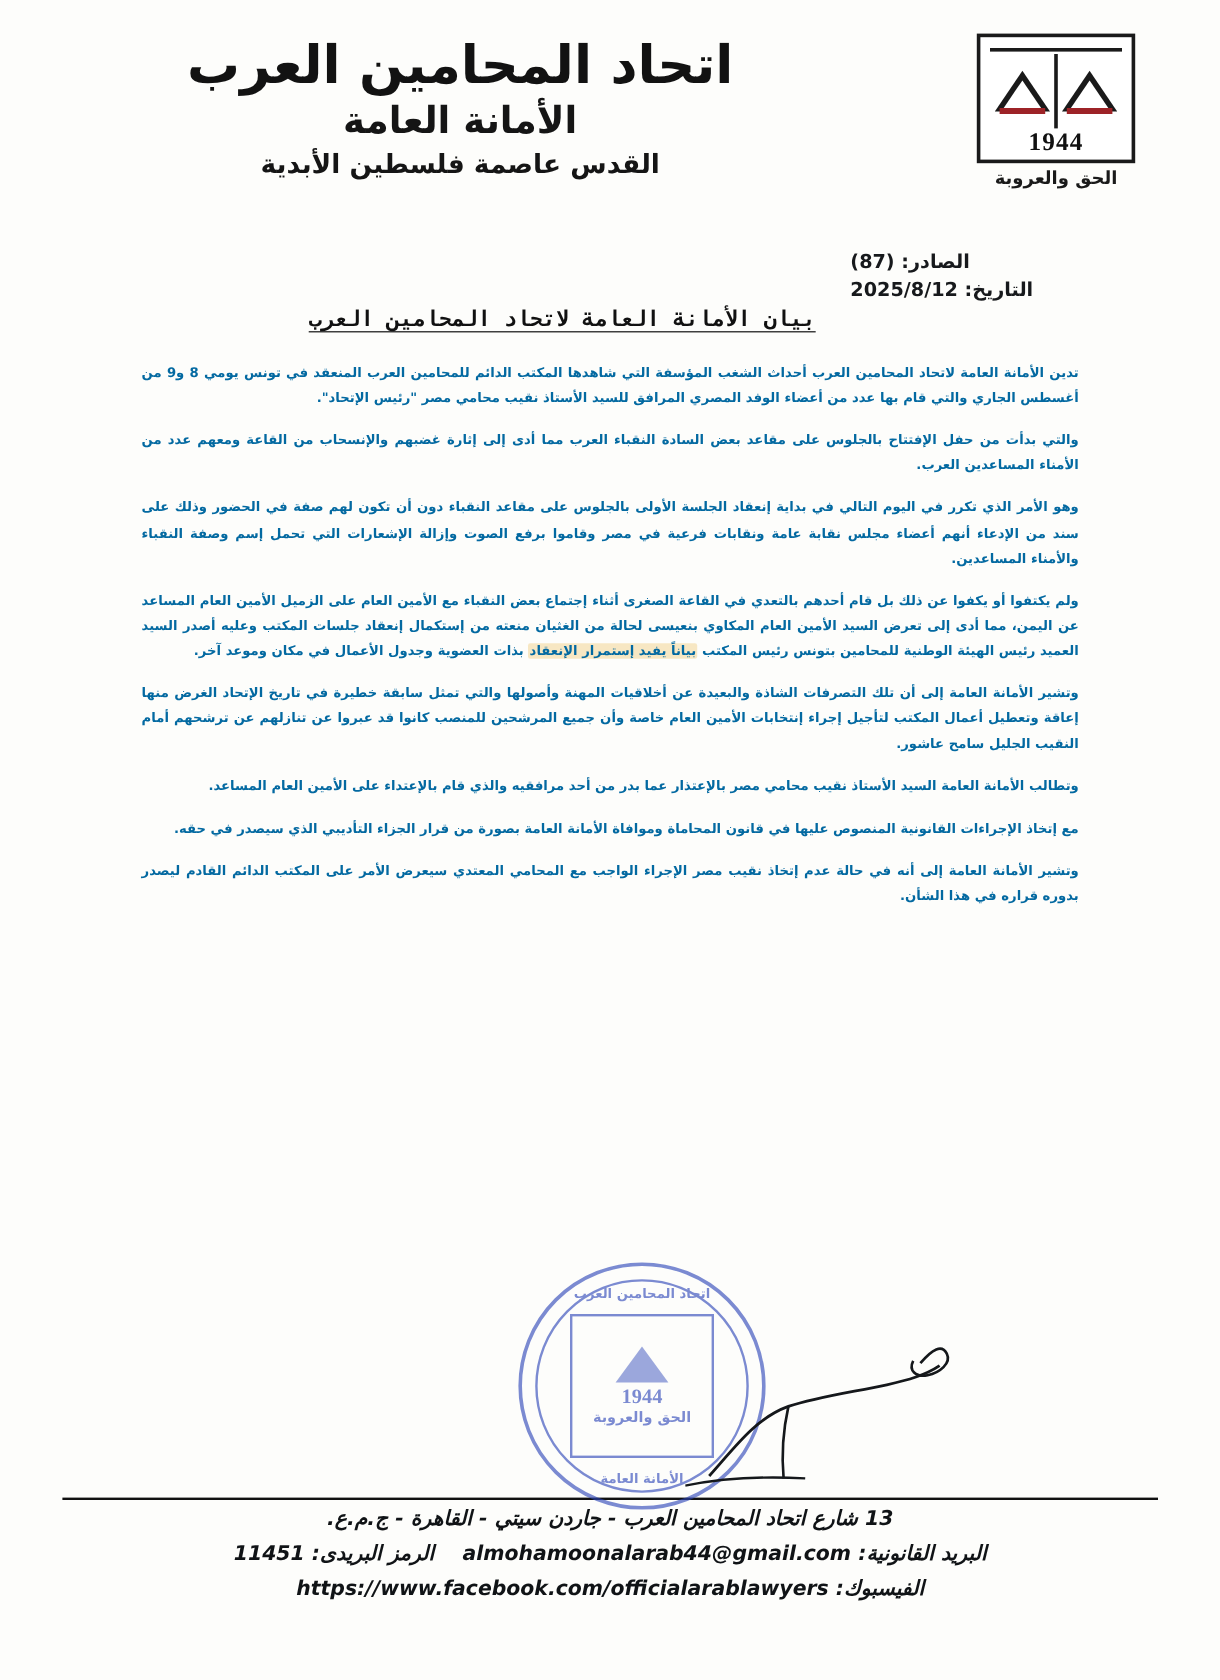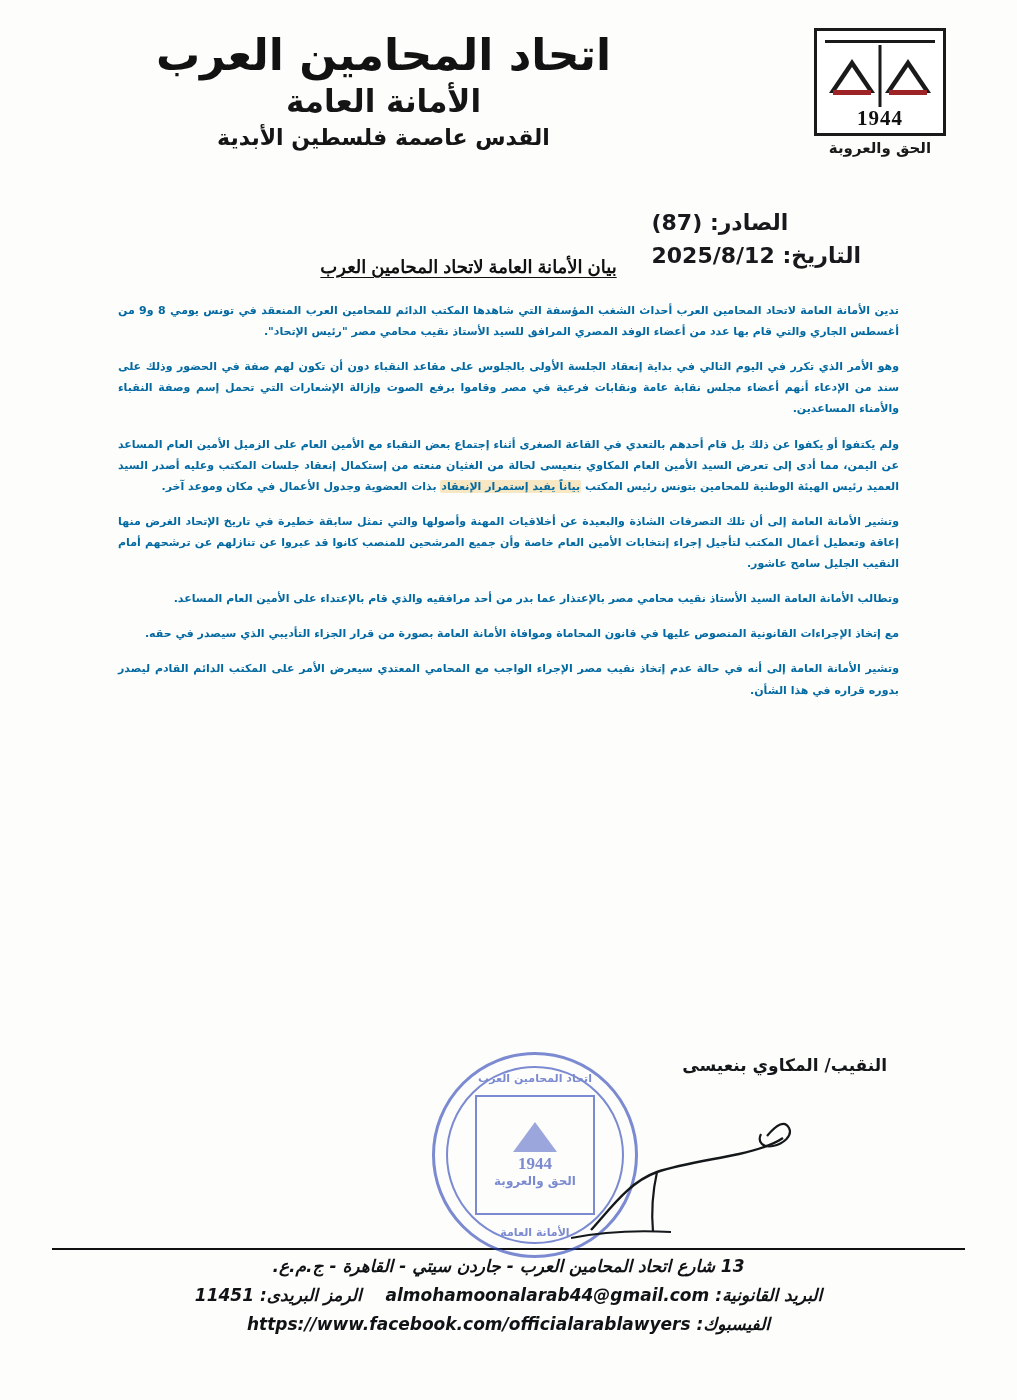--- a/index.html
+++ b/index.html
@@ -142,42 +142,42 @@
     margin-top: 6px;
     font-family: "DejaVu Sans", sans-serif;
   }
 
   
   .meta {
     position: absolute;
     top: 206px;
     right: 156px;
     text-align: left;
-    font-size: 22px;
+    font-size: 16px;
     line-height: 1.5;
     font-weight: bold;
     color: #17191c;
     font-family: "DejaVu Sans", sans-serif;
   }
   .meta div { white-space: nowrap; }
 
   
   .doc-title {
     position: absolute;
     top: 256px;
     left: 0;
     right: 0;
     text-align: center;
     padding-right: 80px;
     font-size: 18px;
     font-weight: bold;
     text-decoration: underline;
     text-underline-offset: 4px;
     color: #111;
-    font-family: Liberation Sans, sans-serif;
+    font-family: Liberation Mono, monospace;
   }
 
   .content {
     position: absolute;
     top: 300px;
     right: 118px;
     left: 118px;
     font-family: "DejaVu Sans", sans-serif;
   }
   .para {
@@ -344,30 +344,30 @@
 
   <div class="meta">
     <div>الصادر: (87)</div>
     <div>التاريخ: 2025/8/12</div>
   </div>
 
   <div class="doc-title">بيان الأمانة العامة لاتحاد المحامين العرب</div>
 
   <div class="content">
     <p class="para">تدين الأمانة العامة لاتحاد المحامين العرب أحداث الشغب المؤسفة التي شاهدها المكتب الدائم للمحامين العرب المنعقد في تونس يومي 8 و9 من أغسطس الجاري والتي قام بها عدد من أعضاء الوفد المصري المرافق للسيد الأستاذ نقيب محامي مصر "رئيس الإتحاد".</p>
+    <p class="para">والتي بدأت من حفل الإفتتاح بالجلوس على مقاعد بعض السادة النقباء العرب مما أدى إلى إثارة غضبهم والإنسحاب من القاعة ومعهم عدد من الأمناء المساعدين العرب.</p>
     <p class="para">وهو الأمر الذي تكرر في اليوم التالي في بداية إنعقاد الجلسة الأولى بالجلوس على مقاعد النقباء دون أن تكون لهم صفة في الحضور وذلك على سند من الإدعاء أنهم أعضاء مجلس نقابة عامة ونقابات فرعية في مصر وقاموا برفع الصوت وإزالة الإشعارات التي تحمل إسم وصفة النقباء والأمناء المساعدين.</p>
     <p class="para">ولم يكتفوا أو يكفوا عن ذلك بل قام أحدهم بالتعدي في القاعة الصغرى أثناء إجتماع بعض النقباء مع الأمين العام على الزميل الأمين العام المساعد عن اليمن، مما أدى إلى تعرض السيد الأمين العام المكاوي بنعيسى لحالة من الغثيان منعته من إستكمال إنعقاد جلسات المكتب وعليه أصدر السيد العميد رئيس الهيئة الوطنية للمحامين بتونس رئيس المكتب <span class="hl">بياناً يفيد إستمرار الإنعقاد</span> بذات العضوية وجدول الأعمال في مكان وموعد آخر.</p>
     <p class="para">وتشير الأمانة العامة إلى أن تلك التصرفات الشاذة والبعيدة عن أخلاقيات المهنة وأصولها والتي تمثل سابقة خطيرة في تاريخ الإتحاد الغرض منها إعاقة وتعطيل أعمال المكتب لتأجيل إجراء إنتخابات الأمين العام خاصة وأن جميع المرشحين للمنصب كانوا قد عبروا عن تنازلهم عن ترشحهم أمام النقيب الجليل سامح عاشور.</p>
     <p class="para">وتطالب الأمانة العامة السيد الأستاذ نقيب محامي مصر بالإعتذار عما بدر من أحد مرافقيه والذي قام بالإعتداء على الأمين العام المساعد.</p>
     <p class="para">مع إتخاذ الإجراءات القانونية المنصوص عليها في قانون المحاماة وموافاة الأمانة العامة بصورة من قرار الجزاء التأديبي الذي سيصدر في حقه.</p>
     <p class="para">وتشير الأمانة العامة إلى أنه في حالة عدم إتخاذ نقيب مصر الإجراء الواجب مع المحامي المعتدي سيعرض الأمر على المكتب الدائم القادم ليصدر بدوره قراره في هذا الشأن.</p>
   </div>
 
   <div class="sign-block">
-    <div>النقيب/ المكاوي بنعيسى</div>
   </div>
 
   <svg class="signature-scribble" viewBox="0 0 260 130">
     <path d="M20 118 C 40 96, 58 70, 86 60 C 110 52, 140 48, 168 42 C 186 38, 200 34, 212 26" fill="none" stroke="#15181b" stroke-width="2.4"></path>
     <path d="M196 24 C 206 12, 214 8, 218 16 C 222 24, 212 32, 202 34 C 192 36, 186 30, 190 22" fill="none" stroke="#15181b" stroke-width="2.2"></path>
     <path d="M86 60 C 82 78, 80 98, 82 120" fill="none" stroke="#15181b" stroke-width="2.2"></path>
     <path d="M0 126 C 30 120, 64 118, 100 120" fill="none" stroke="#15181b" stroke-width="2"></path>
   </svg>
 
   <div class="stamp">

